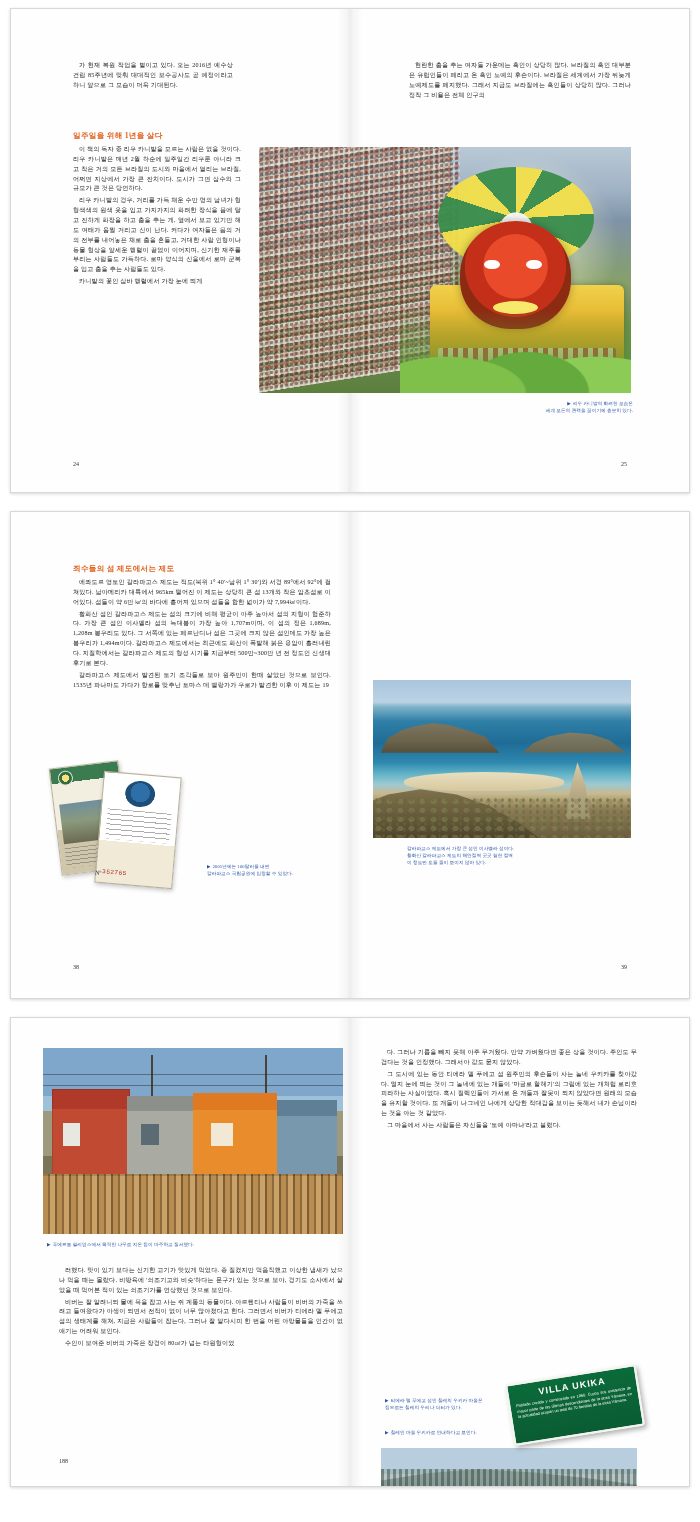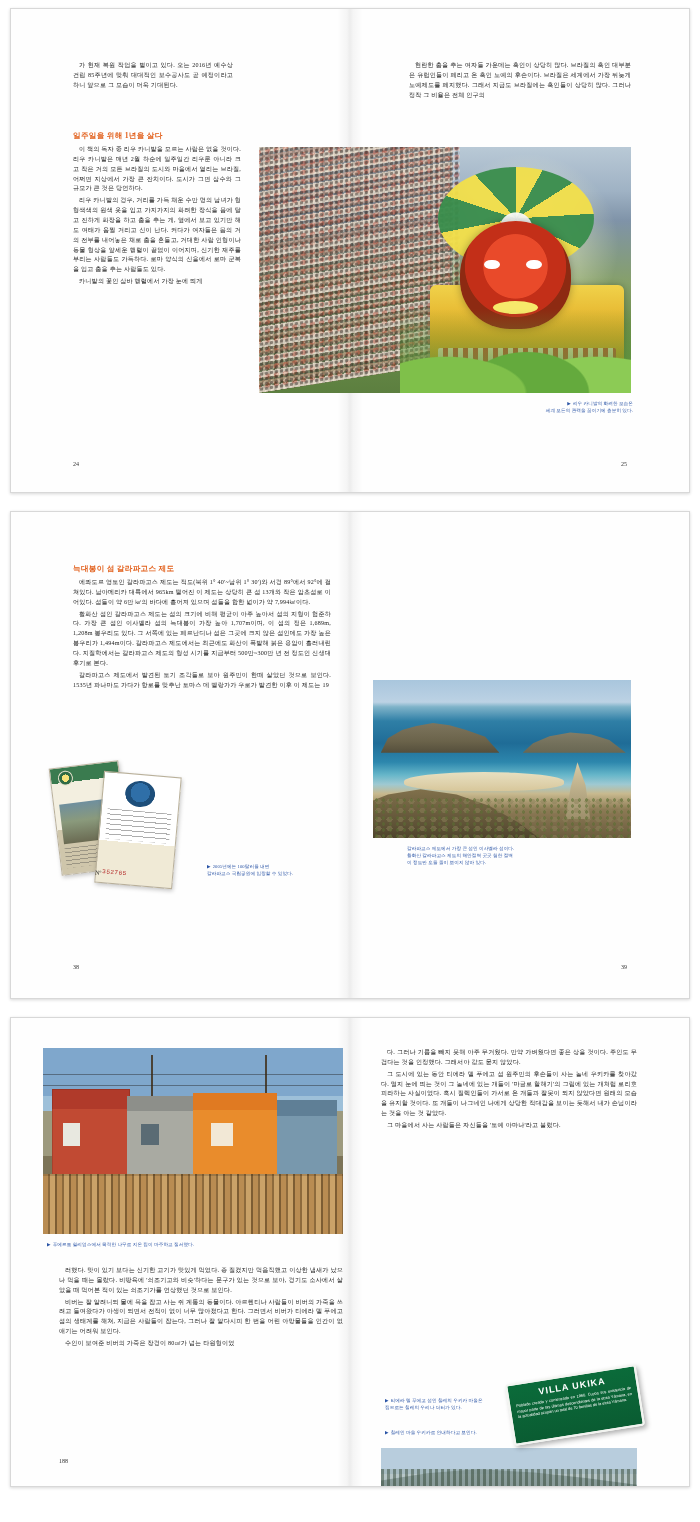--- a/index.html
+++ b/index.html
@@ -410,21 +410,21 @@
       <span>세계 모든의 관객을 꿈이기에 충분히 있다.</span>
     </div>
 
     <div class="folio" style="left:62px; top:452px;">24</div>
     <div class="folio" style="right:62px; top:452px;">25</div>
   </div>
 
   <div class="spread s2">
     <div class="gutter"></div>
 
-    <div class="heading" style="position:absolute; left:62px; top:52px; width:260px;">늑대봉이 섬 갈라파고스 제도</div>
+    <div class="heading" style="position:absolute; left:62px; top:52px; width:260px;">죄수들의 섬 제도에서는 제도</div>
 
     <div class="col" style="left:62px; top:66px; width:258px;">
       <p>에콰도르 영토인 갈라파고스 제도는 적도(북위 1° 40′~남위 1° 30′)와 서경 89°에서 92°에 걸쳐있다. 남아메리카 대륙에서 965km 떨어진 이 제도는 상당히 큰 섬 13개와 작은 암초섬로 이어있다. 섬들이 약 6만 ㎢의 바다에 흩어져 있으며 섬들을 합한 넓이가 약 7,994㎢이다.</p>
       <p>활화산 섬인 갈라파고스 제도는 섬의 크기에 비해 평균이 아주 높아서 섬의 지형이 험준하다. 가장 큰 섬인 이사벨라 섬의 늑대봉이 가장 높아 1,707m이며, 이 섬의 정은 1,689m, 1,208m 봉우리도 있다. 그 서쪽에 있는 페르난디나 섬은 그곳에 크지 않은 섬인데도 가장 높은 봉우리가 1,494m이다. 갈라파고스 제도에서는 최근에도 화산이 폭발해 붉은 용암이 흘러내린다. 지질학에서는 갈라파고스 제도의 형성 시기를 지금부터 500만~300만 년 전 정도인 신생대 후기로 본다.</p>
       <p>갈라파고스 제도에서 발견된 토기 조각들로 보아 원주민이 한때 살았던 것으로 보인다. 1535년 파나마도 가다가 항로를 맞추난 토마스 데 벨랑가가 우로가 발견한 이후 이 제도는 19</p>
     </div>
 
     <div class="ticket-wrap" style="left:44px; top:248px; width:140px; height:132px;">
       <div class="ticket ticket-a">
         <div class="seal"></div>

